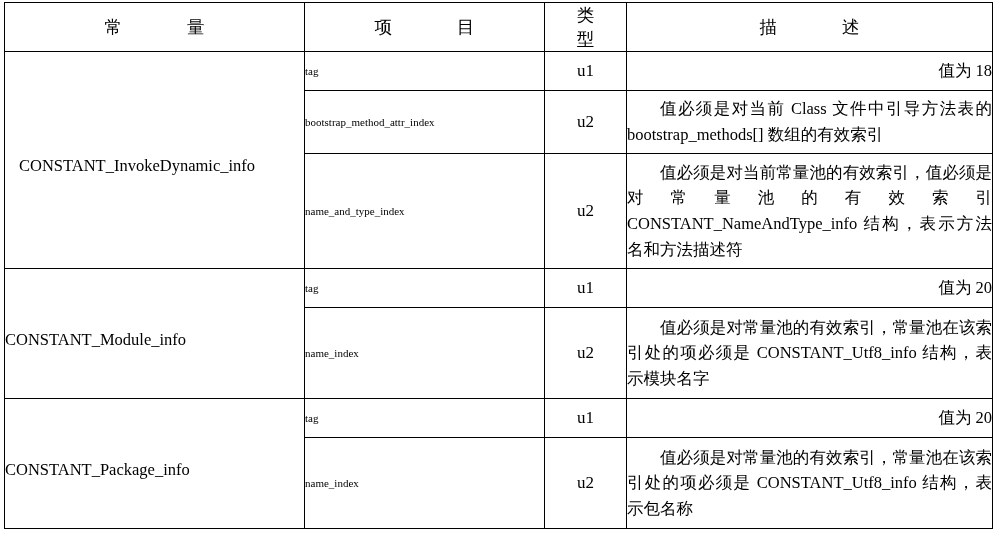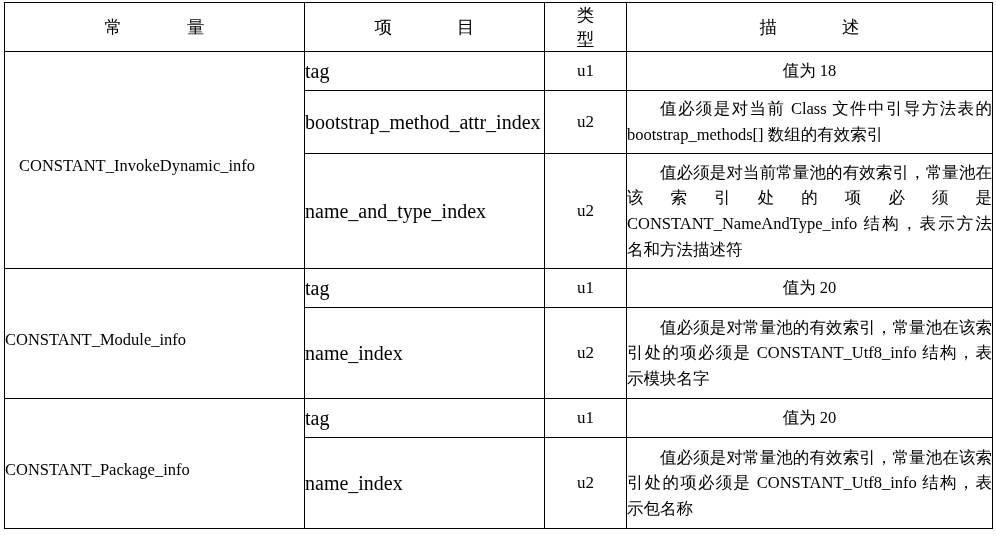--- a/index.html
+++ b/index.html
@@ -61,38 +61,38 @@
     text-align: left;
     padding-left: 14px;
     margin-top: 12px;
   }
   td.const-cell.centered .cname {
     text-align: left;
     padding-left: 0;
   }
 
   td.item-cell {
-    font-size: 20px;
+    font-size: 11px;
     padding: 8px 10px 8px 26px;
     text-align: left;
     line-height: 1.5;
   }
   td.type-cell {
     font-size: 17px;
     text-align: center;
   }
   td.desc-cell {
     font-size: 16.5px;
     padding: 7px 12px 7px 12px;
     line-height: 1.55;
     text-align: justify;
     text-justify: inter-ideograph;
   }
   td.desc-cell.single {
-    text-align: center;
+    text-align: right;
   }
   .indent2 { text-indent: 2em; display: block; }
 </style>
 </head>
 <body>
 
 <div id="sheet">
   <table class="const-table">
     <colgroup>
       <col class="c-const">
@@ -122,21 +122,21 @@
         <td class="item-cell" style="height:62px;"><span>bootstrap_method_attr_index</span></td>
         <td class="type-cell"><span>u2</span></td>
         <td class="desc-cell">
             <span class="indent2">值必须是对当前 Class 文件中引导方法表的 bootstrap_methods[] 数组的有效索引</span>
           </td>
       </tr>
       <tr>
         <td class="item-cell" style="height:114px;"><span>name_and_type_index</span></td>
         <td class="type-cell"><span>u2</span></td>
         <td class="desc-cell">
-            <span class="indent2">值必须是对当前常量池的有效索引，常量池在该索引处的项必须是 CONSTANT_NameAndType_info 结构，表示方法名和方法描述符</span>
+            <span class="indent2">值必须是对当前常量池的有效索引，值必须是对常量池的有效索引 CONSTANT_NameAndType_info 结构，表示方法名和方法描述符</span>
           </td>
       </tr>
 
       <tr>
         <td class="const-cell centered" rowspan="2">
           <span class="cname">CONSTANT_Module_info</span>
         </td>
         <td class="item-cell" style="height:38px;"><span>tag</span></td>
         <td class="type-cell"><span>u1</span></td>
         <td class="desc-cell single"><span>值为 20</span></td>

